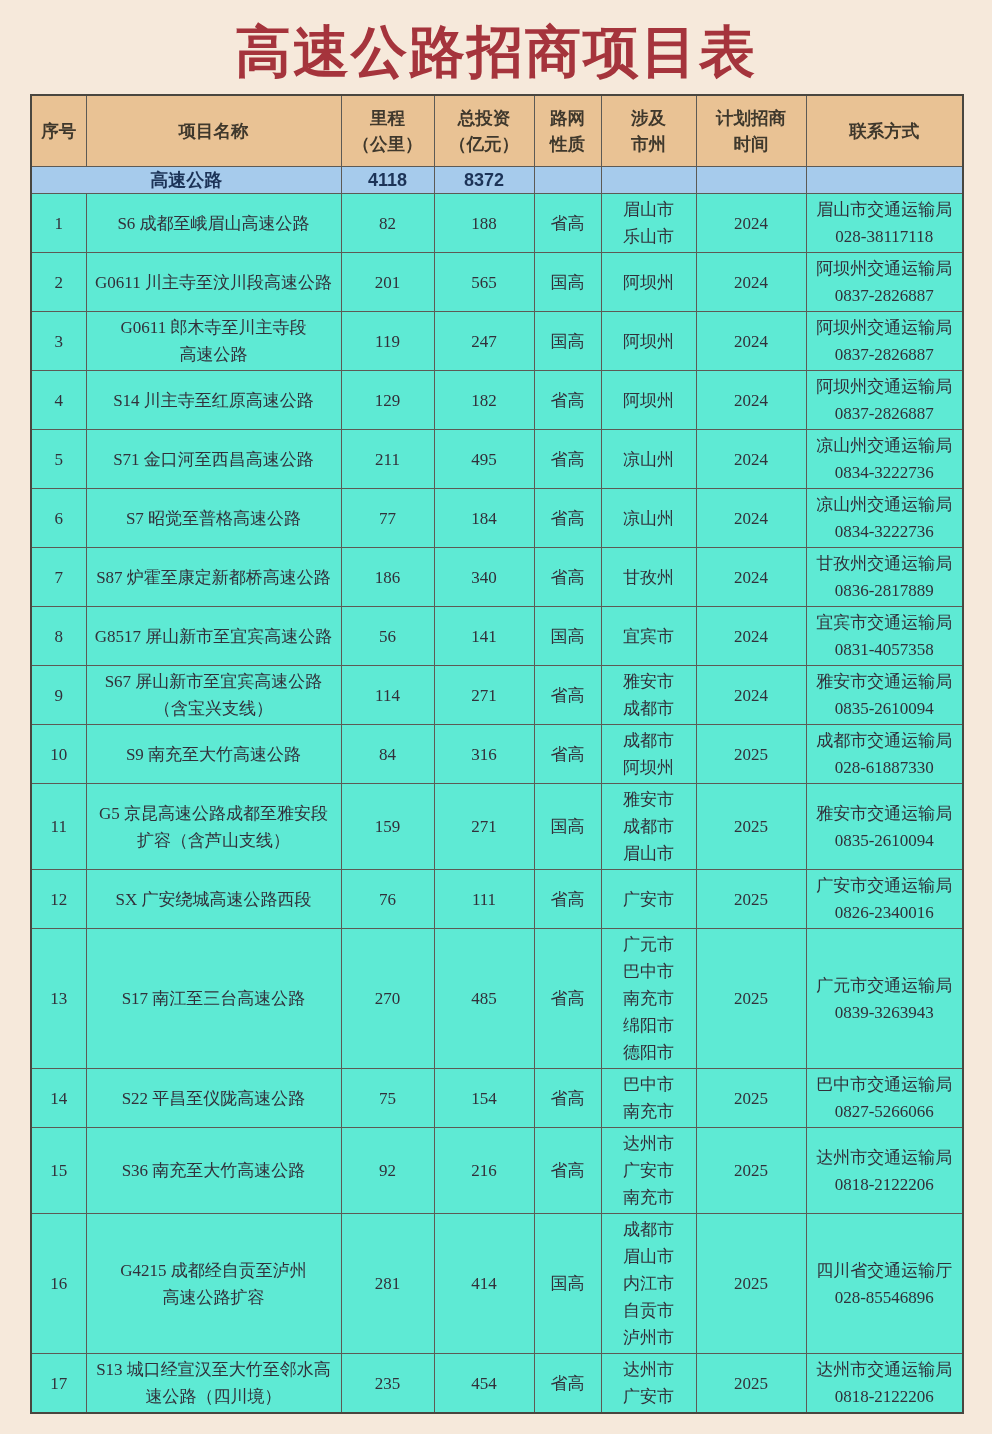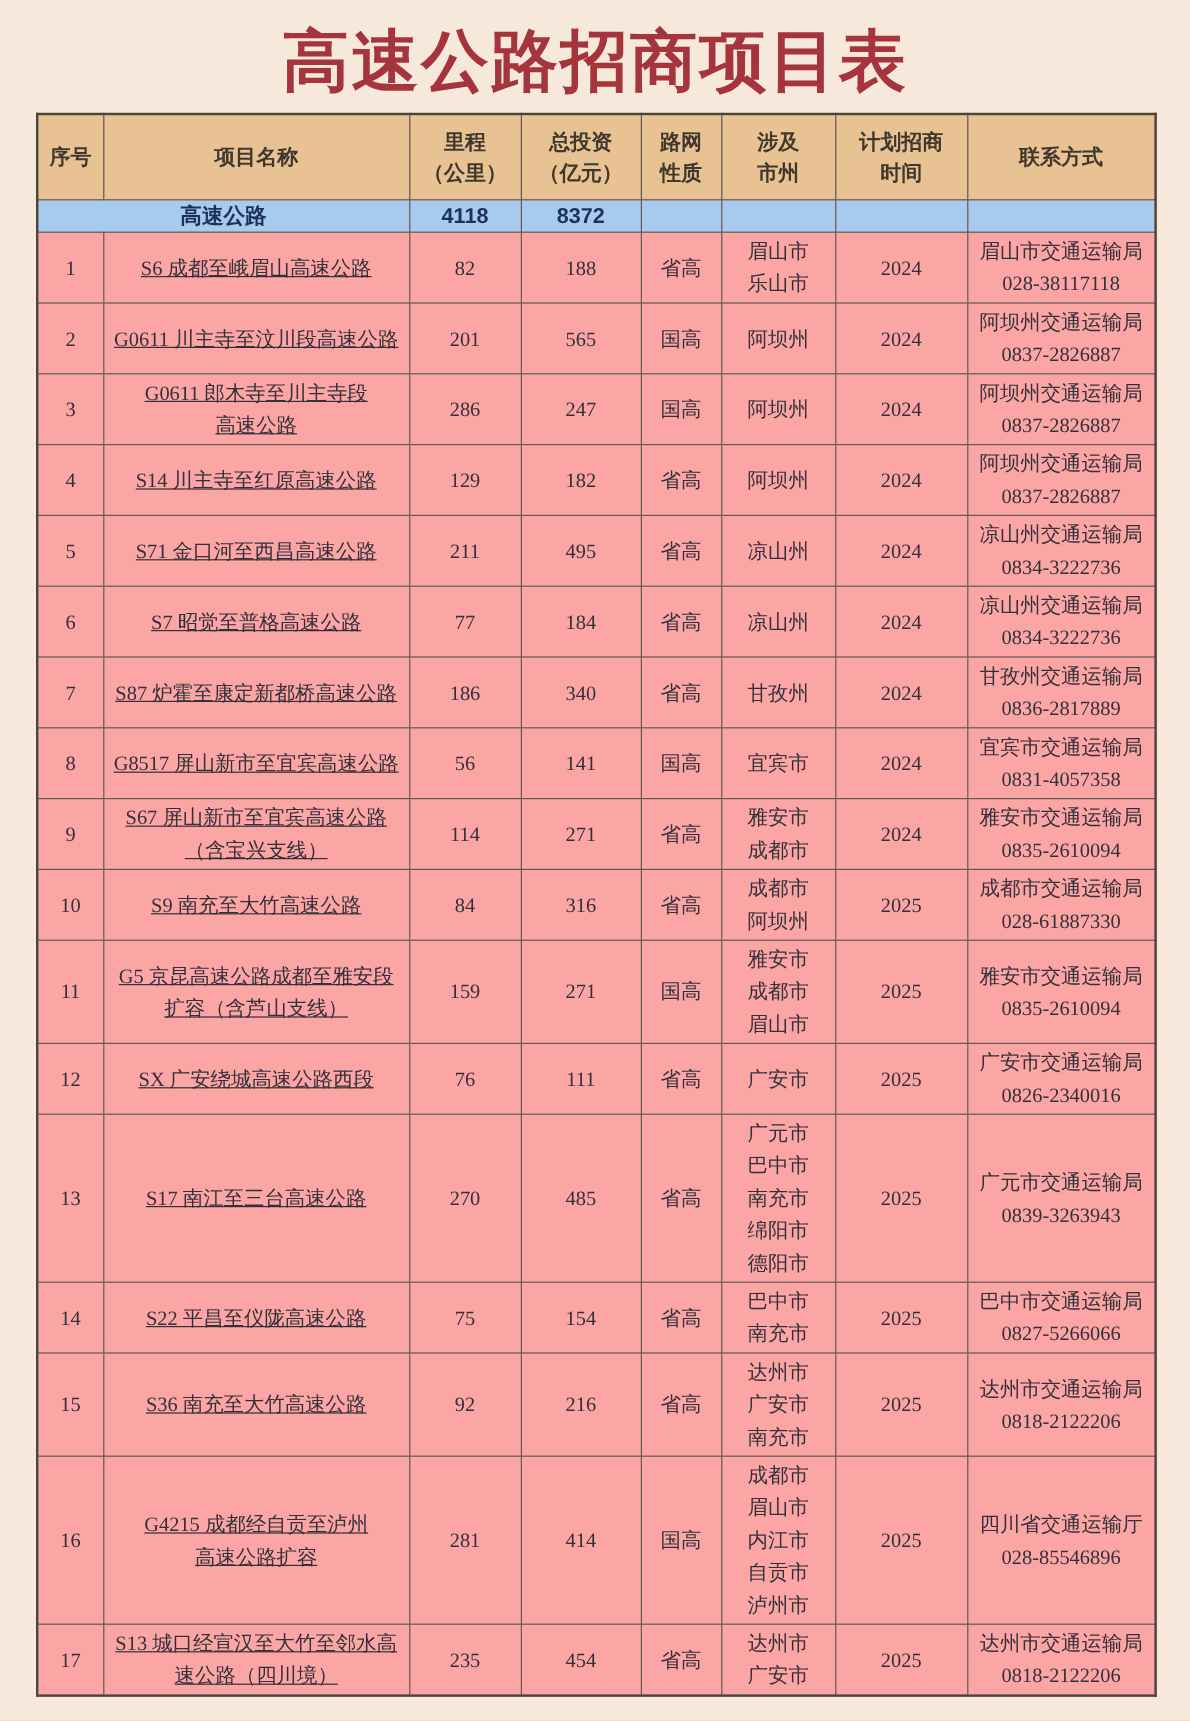--- a/index.html
+++ b/index.html
@@ -20,21 +20,21 @@
     color: #a5343c;
     padding-top: 14px;
     height: 76px;
     line-height: 76px;
   }
   table.projects {
     border-collapse: collapse;
     table-layout: fixed;
     width: 932px;
     margin: 4px 0 0 30px;
-    background: #fca5a5;
+    background: #5eead4;
   }
   table.projects th, table.projects td {
     border: 1.5px solid #5d5a55;
     text-align: center;
     vertical-align: middle;
     padding: 2px 3px;
     overflow: hidden;
   }
   table.projects { border: 2px solid #49463f; }
   thead th {
@@ -59,21 +59,21 @@
   }
   tbody.rows td {
     font-size: 17px;
     color: #32303a;
     line-height: 27px;
     white-space: pre-line;
     height: 53px;
   }
   td.c-no { font-size: 17px; }
   td.c-num { font-size: 18px; margin-left: 40px; }
-  td.c-name { font-size: 17px; text-decoration: underline; }
+  td.c-name { font-size: 17px; }
   td.c-contact { font-size: 16.5px; }
   td.c-time { font-size: 18px; }
 </style>
 </head>
 <body>
 
 <div class="page-title">高速公路招商项目表</div>
 
 <table class="projects">
   <colgroup>
@@ -135,21 +135,21 @@
     <td class="c-net">国高</td>
     <td class="c-cities">阿坝州</td>
     <td class="c-time">2024</td>
     <td class="c-contact">阿坝州交通运输局
 0837-2826887</td>
   </tr>
       <tr>
     <td class="c-no">3</td>
     <td class="c-name">G0611 郎木寺至川主寺段
 高速公路</td>
-    <td class="c-num">286</td>
+    <td class="c-num">119</td>
     <td class="c-num">247</td>
     <td class="c-net">国高</td>
     <td class="c-cities">阿坝州</td>
     <td class="c-time">2024</td>
     <td class="c-contact">阿坝州交通运输局
 0837-2826887</td>
   </tr>
       <tr>
     <td class="c-no">4</td>
     <td class="c-name">S14 川主寺至红原高速公路</td>

